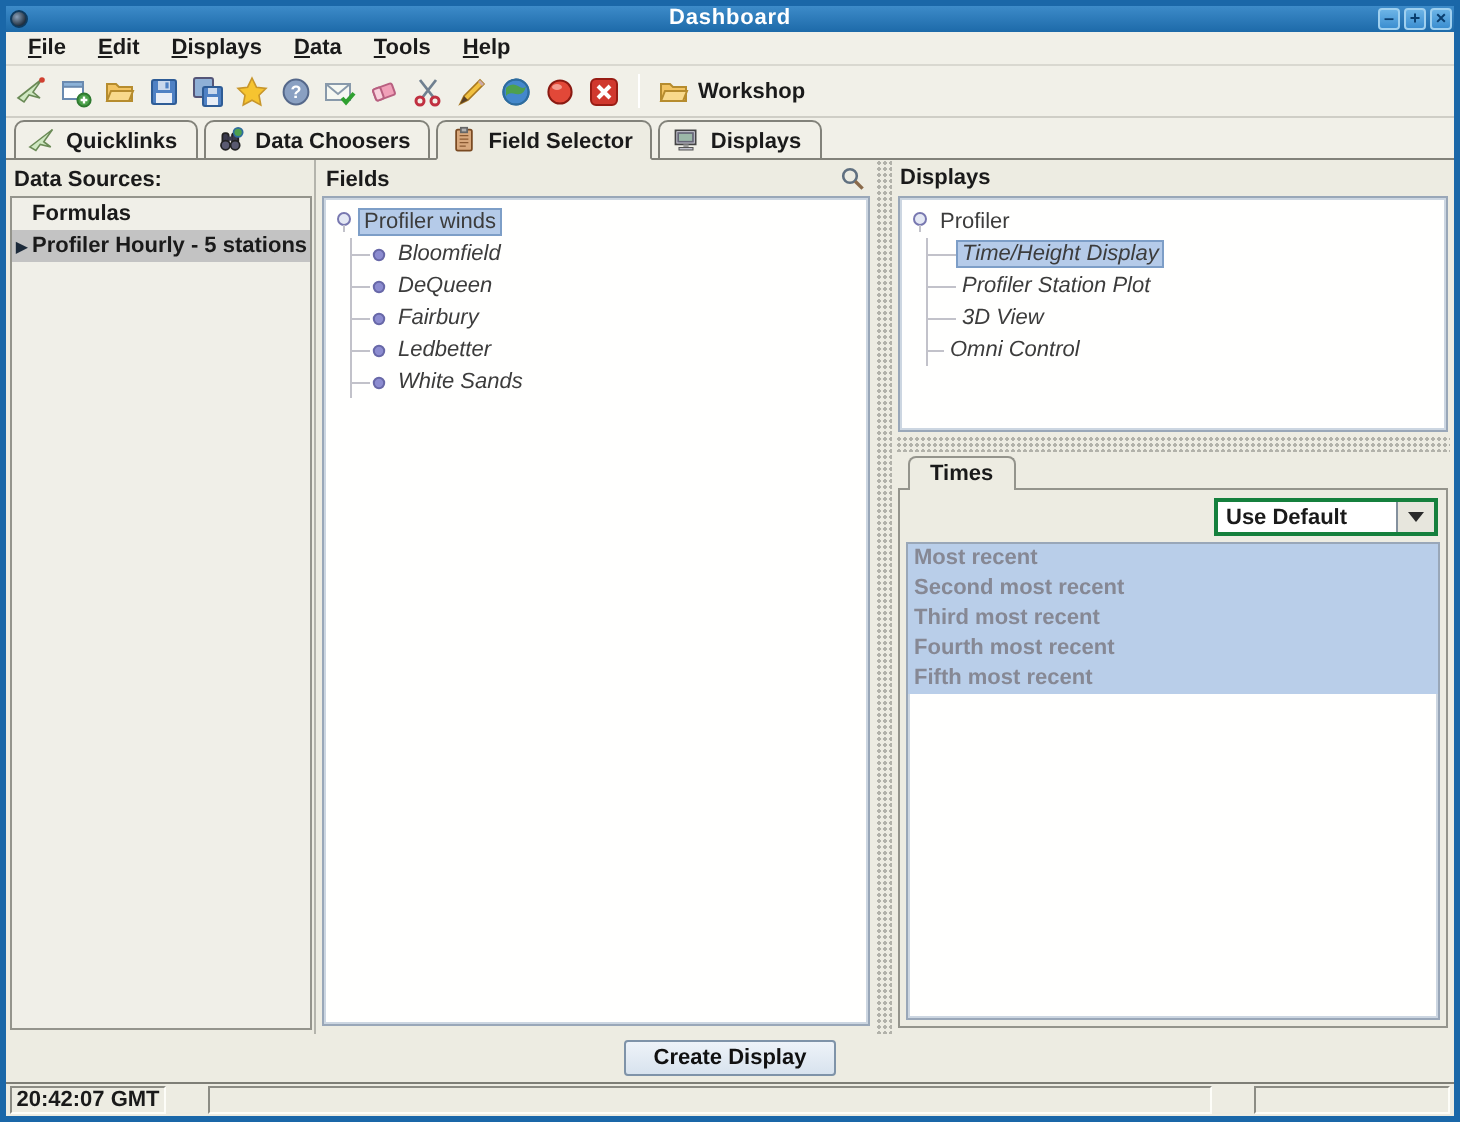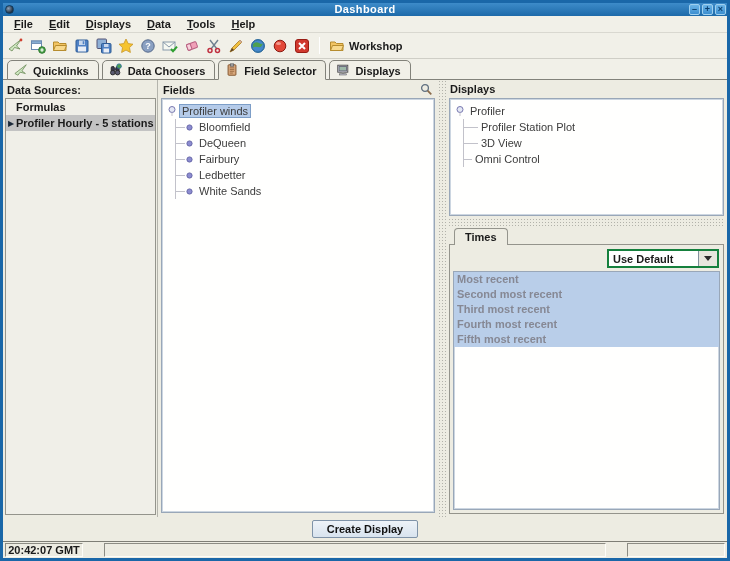--- a/index.html
+++ b/index.html
@@ -63,21 +63,21 @@
   .mid-header .panel-header { padding:0; }
   .search-btn { display:inline-flex; cursor:pointer; }
 
   .white-box { background:#fffffe; border:1px solid #99a7b8; box-shadow:inset 0 0 0 1px #ccd6e1; }
   .tree-box { flex:1; margin:1px 2px 4px 2px; padding:4px 2px 2px 5px; overflow:hidden; }
 
   .tree-row { height:16px; display:flex; align-items:center; }
   .tree-handle { display:inline-flex; margin-right:2px; }
   .tree-label { color:#3c3c3c; padding:0 3px; white-space:nowrap; }
   .tree-label.selected { background:#b5cbe9; border:1px solid #7d9ec7; padding:0 2px; }
-  .kids { margin-left:8px; border-left:1px solid #c2c2ca; }
+  .kids { margin-left:8px; border-left:1px solid #c2c2ca;font-style:italic; }
   .kid { height:16px; display:flex; align-items:center; }
   .stub { width:9px; height:1px; background:#c2c2ca; flex:0 0 auto; }
   .stub.long { width:14px; } .stub.short { width:8px; }
   .bullet { display:inline-flex; margin:0 3px 0 1px; }
 
   .vsplit { width:8px; flex:0 0 8px; background-color:#edece2;
             background-image:radial-gradient(#b2b2aa 0.8px, transparent 0.9px);
             background-size:3px 3px; }
   .right-panel { width:281px; flex:0 0 281px; display:flex; flex-direction:column; padding:0 2px; }
   .displays-tree { flex:0 0 118px; margin:1px 1px 0 1px; padding:4px 2px 2px 5px; overflow:hidden; }
@@ -385,20 +385,24 @@
             <svg width="10" height="12" viewBox="0 0 10 12">
                 <circle cx="5" cy="4.5" r="3" fill="#e4e8f4" stroke="#7878b0"></circle>
                 <line x1="5" y1="7.5" x2="5" y2="11" stroke="#c2c2ca"></line>
               </svg>
             </span>
           <span class="tree-label">Profiler</span>
         </div>
         <div class="kids">
           <div class="kid">
             <span class="stub long"></span>
+            <span class="tree-label selected">Time/Height Display</span>
+            </div>
+          <div class="kid">
+            <span class="stub long"></span>
             <span class="tree-label">Profiler Station Plot</span>
             </div>
           <div class="kid">
             <span class="stub long"></span>
             <span class="tree-label">3D View</span>
             </div>
           <div class="kid">
             <span class="stub short"></span>
             <span class="tree-label">Omni Control</span>
             </div>

